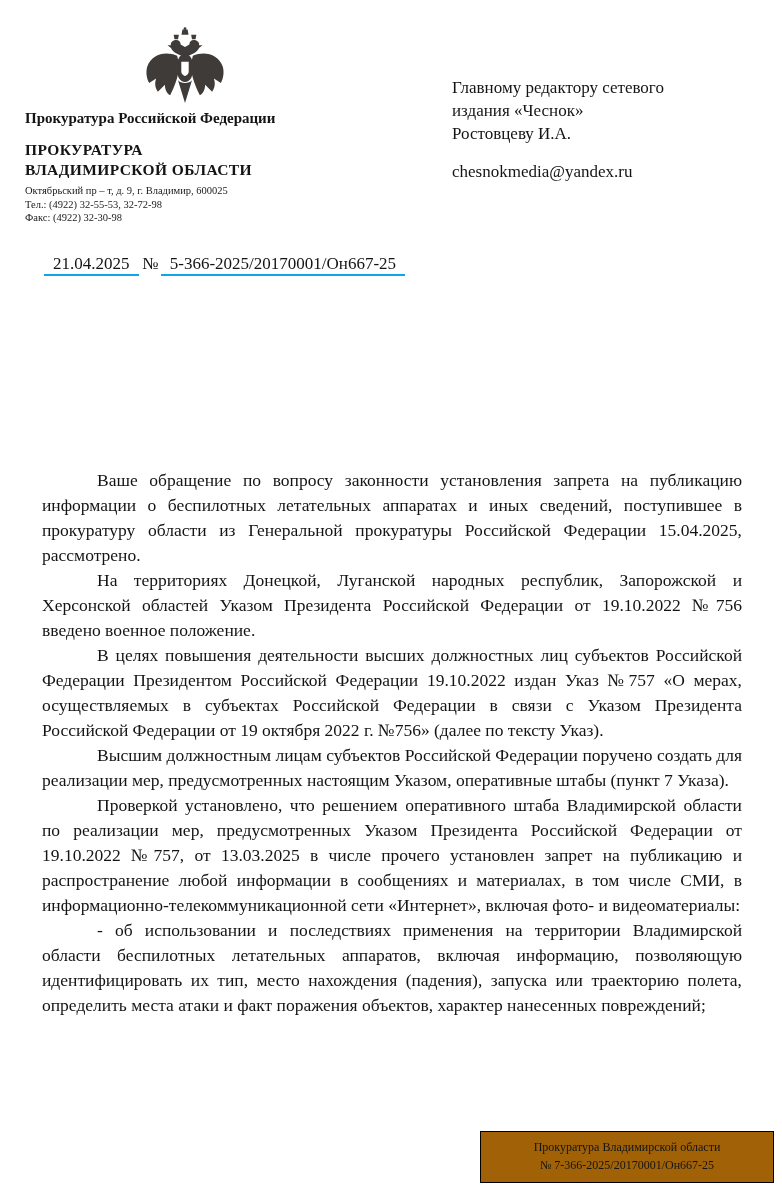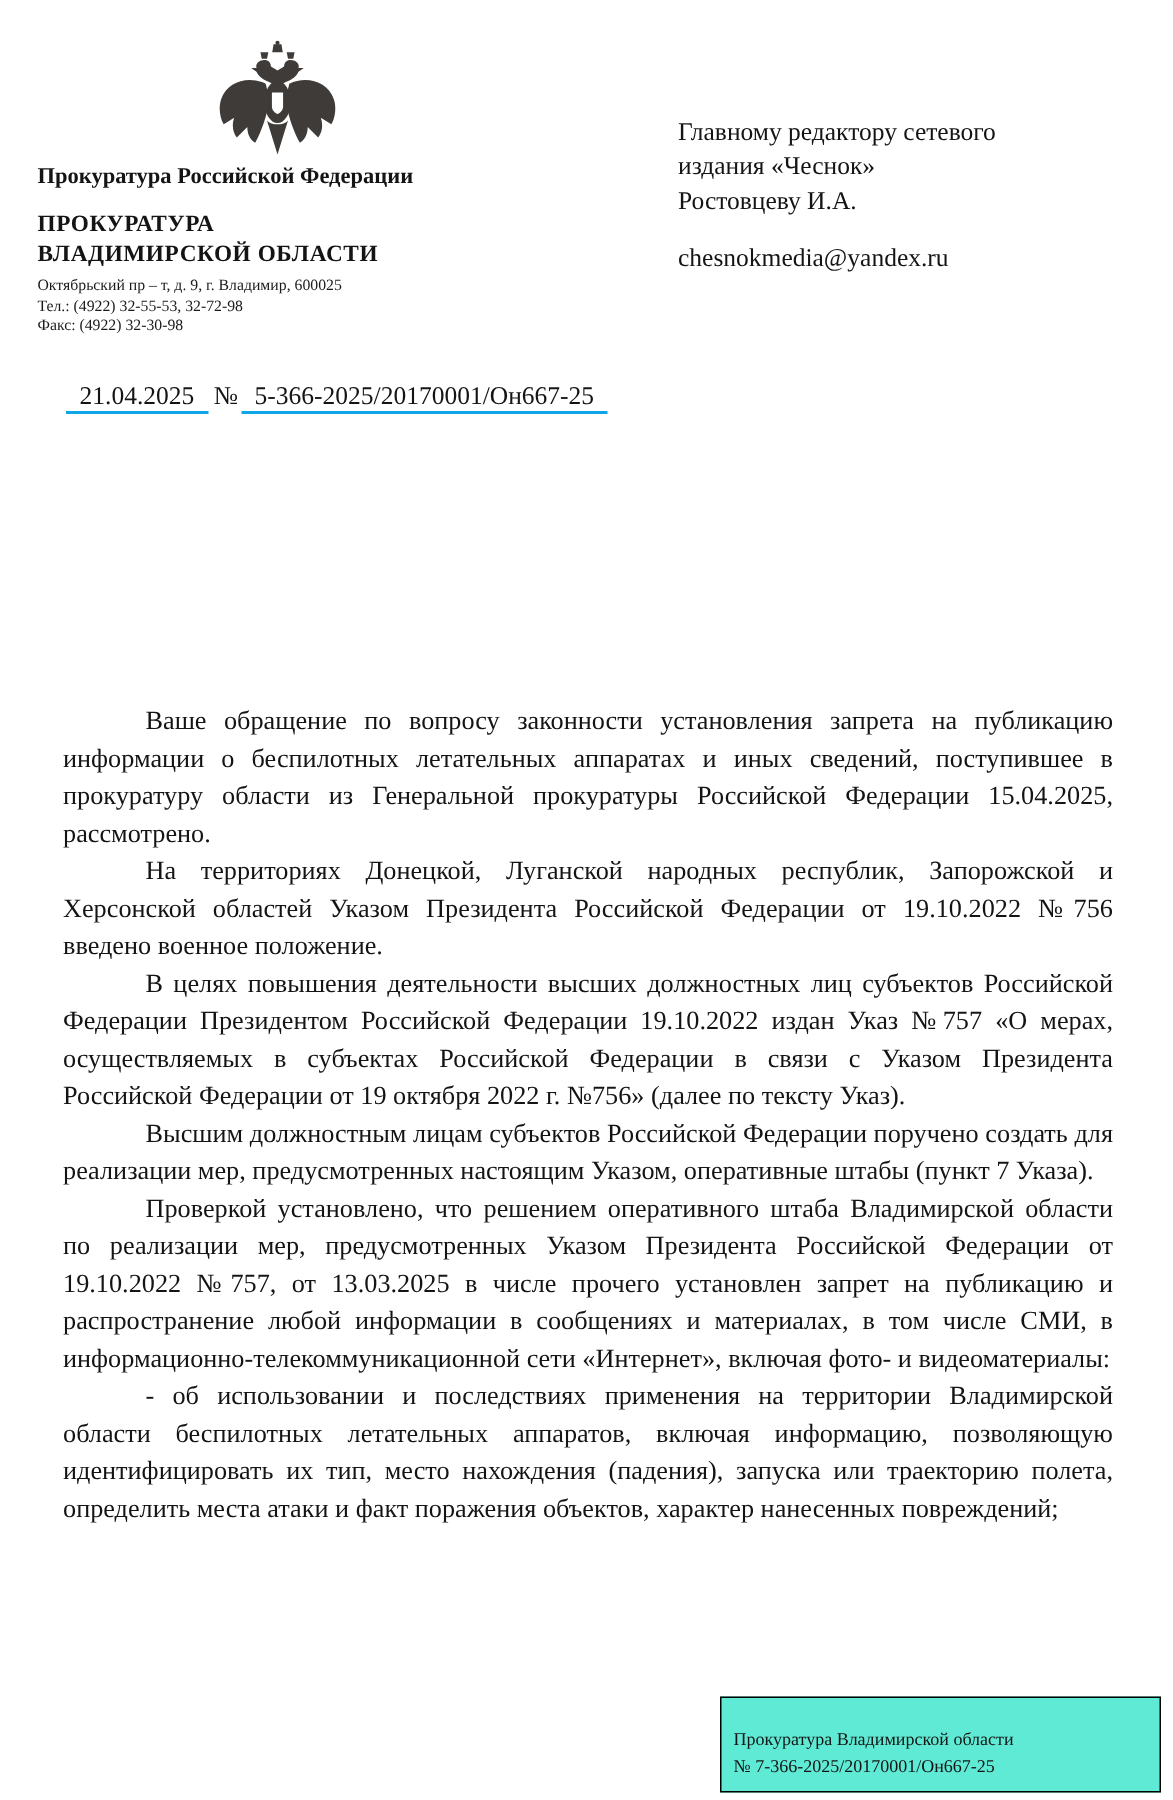--- a/index.html
+++ b/index.html
@@ -56,23 +56,24 @@
   .body-text {
     position:absolute; left:42px; top:446px; width:700px;
     font-size:17.5px; line-height:25px; text-align:justify;margin-top:22px;
   }
   .body-text p { margin:0; text-indent:55px; }
 
   
   .stamp-box {
     position:absolute; left:480px; top:1131px; width:276px;
     border:1px solid #000;
-    padding:18px 8px 8px 8px;
+    padding:6px 8px 8px 8px;
+    text-align:center;
     font-size:12px; line-height:18px;
-    background:#5eead4;
+    background:#a16207;
   }
 </style>
 </head>
 <body>
 
 <div class="page">
 
   <div class="emblem">
     <svg width="88" height="84" viewBox="0 0 100 96">
       <g fill="#3f3b38">

